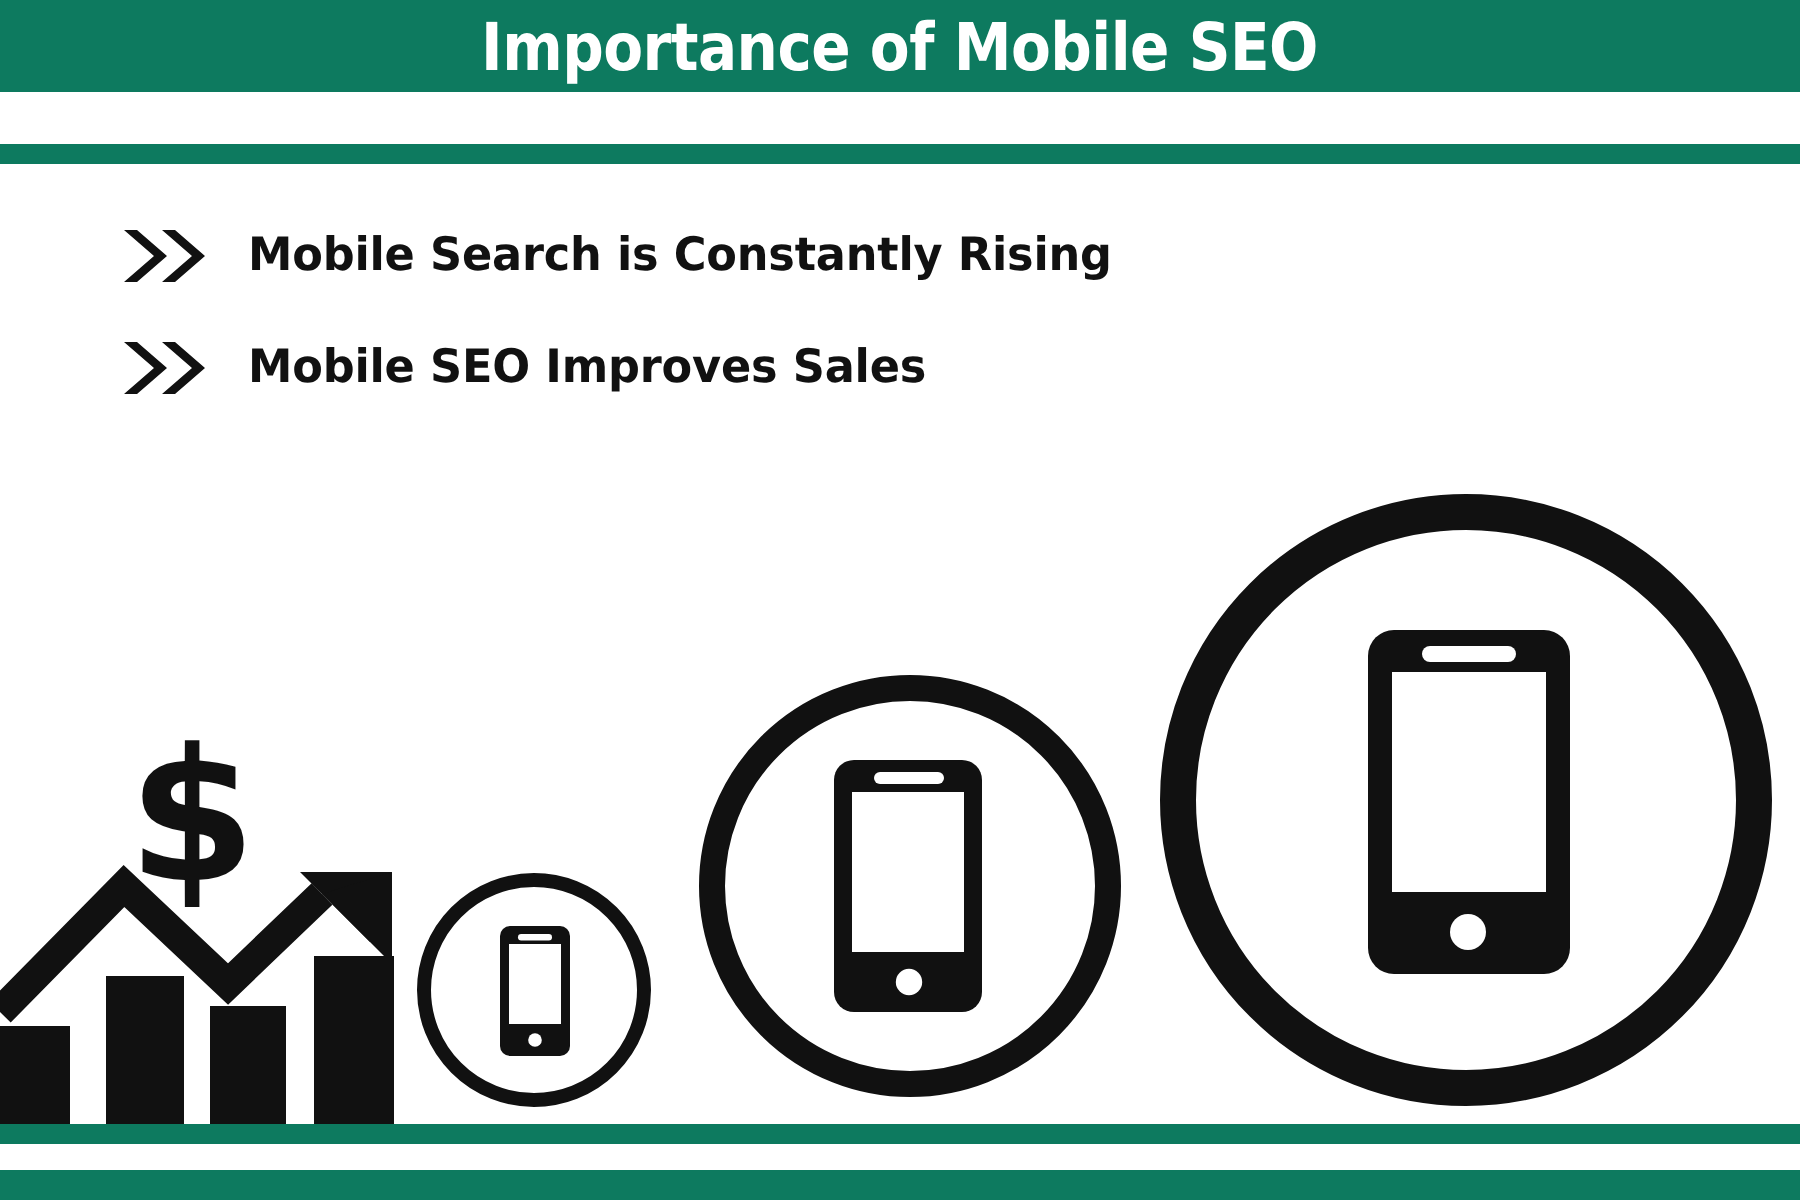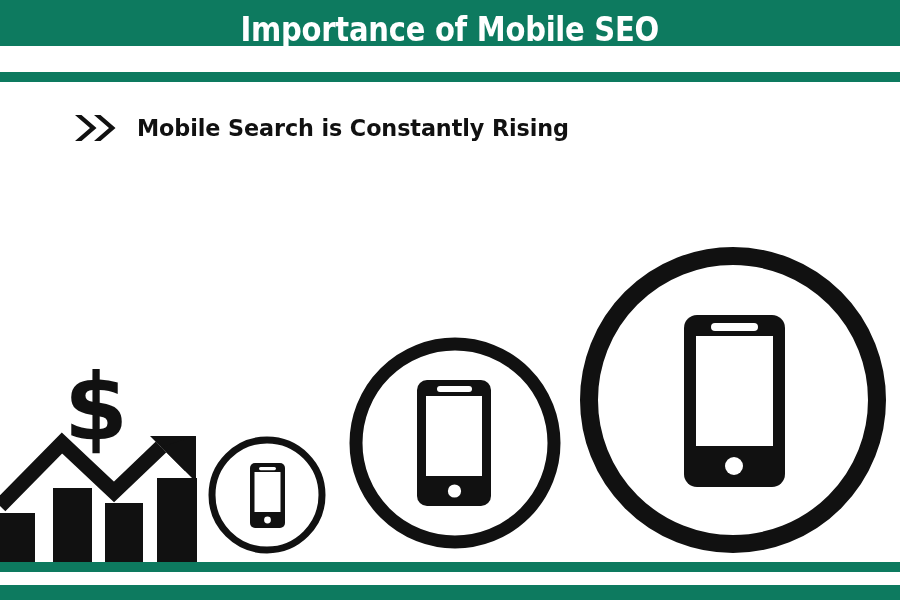--- a/index.html
+++ b/index.html
@@ -20,21 +20,21 @@
 
   
   .header-band {
     position: absolute;
     left: 0;
     top: 0;
     width: 900px;
     height: 46px;
     background: var(--brand);
     display: flex;
-    align-items: flex-end;
+    align-items: center;
     justify-content: center;
   }
   .header-title {
     color: #ffffff;
     font-family: "DejaVu Sans", sans-serif;
     font-size: 33px;
     font-weight: bold;
     letter-spacing: -0.3px;
     transform: scaleX(0.88);
     white-space: nowrap;
@@ -55,21 +55,21 @@
     left: 0;
     top: 585px;
     width: 900px;
     height: 15px;
     background: var(--brand);
   }
 
   
   .bullet-list {
     position: absolute;
-    left: 73px;
+    left: 60px;
     top: 100px;
     width: 700px;
   }
   .bullet-row {
     position: relative;
     height: 56px;
     display: flex;
     align-items: center;
   }
   .chevron-icon {
@@ -118,20 +118,27 @@
 
     <div class="bullet-row">
       <svg class="chevron-icon" viewBox="0 0 46 30">
         <path d="M2 2 L17 15 L2 28 L8.5 28 L23.5 15 L8.5 2 Z" fill="#111111"></path>
         <path d="M21 2 L36 15 L21 28 L27.5 28 L42.5 15 L27.5 2 Z" fill="#111111"></path>
       </svg>
       <span class="bullet-text">Mobile Search is Constantly Rising</span>
     </div>
 
 
+    <div class="bullet-row">
+      <svg class="chevron-icon" viewBox="0 0 46 30">
+        <path d="M2 2 L17 15 L2 28 L8.5 28 L23.5 15 L8.5 2 Z" fill="#111111"></path>
+        <path d="M21 2 L36 15 L21 28 L27.5 28 L42.5 15 L27.5 2 Z" fill="#111111"></path>
+      </svg>
+      <span class="bullet-text">Mobile SEO Improves Sales</span>
+    </div>
 
 
   </div>
 
   <svg class="artwork" viewBox="0 0 900 600">
 
     <g>
 
       <g>
         <text x="96" y="440" font-family="DejaVu Sans, sans-serif" font-size="92" font-weight="bold" text-anchor="middle" fill="#111111">$</text>

